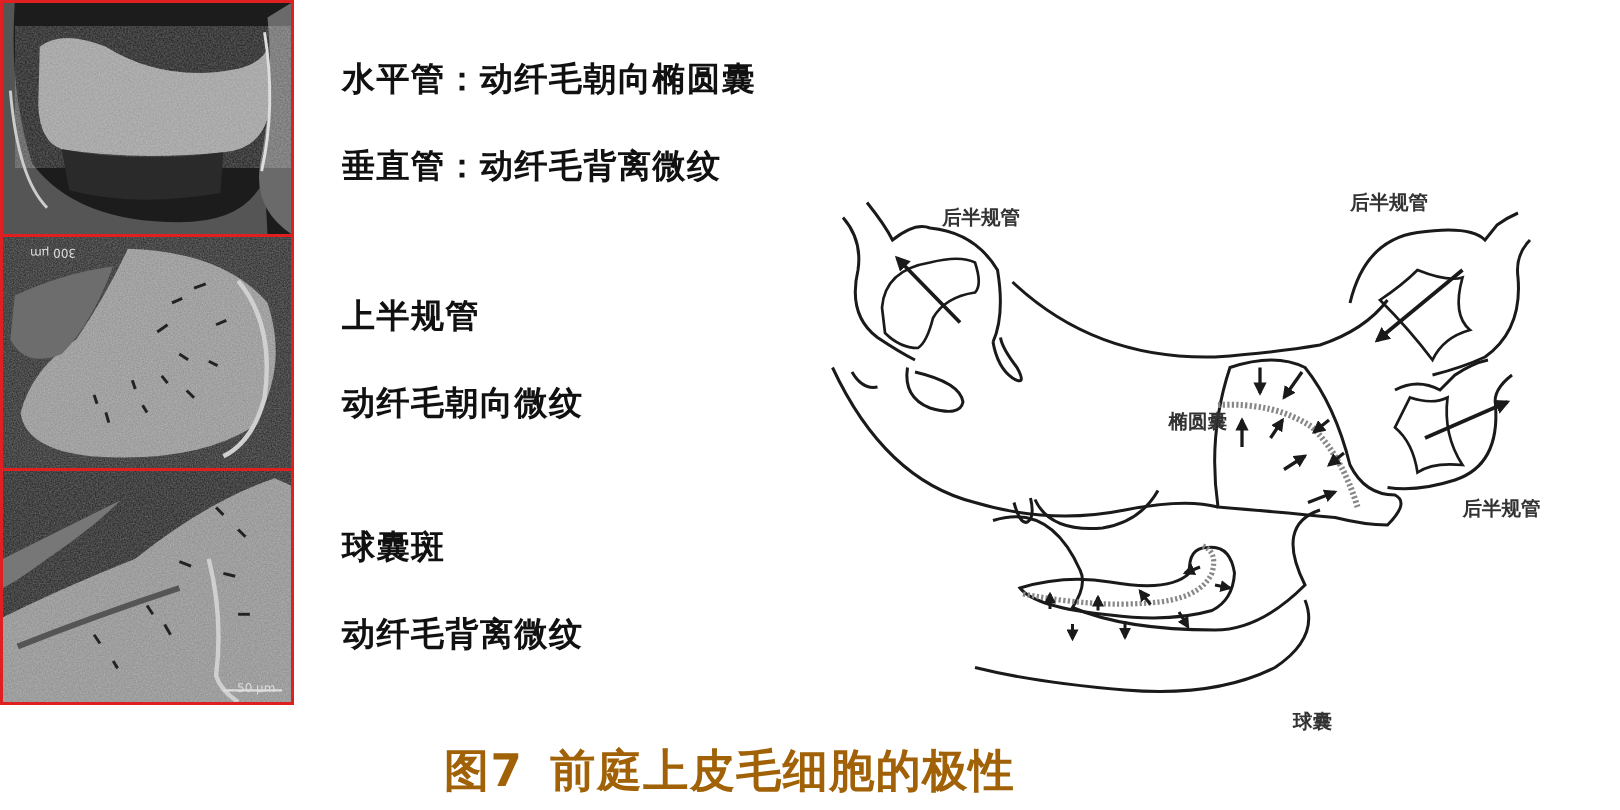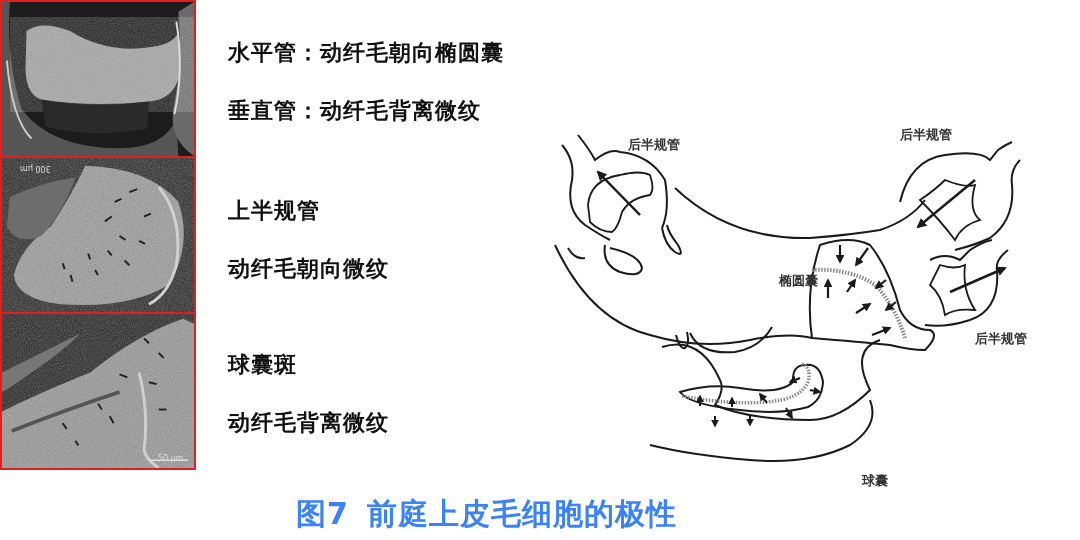--- a/index.html
+++ b/index.html
@@ -8,21 +8,21 @@
   .sem-panel { position:absolute; left:0; width:196px; border:2px solid #e02020; box-sizing:border-box;
                overflow:hidden; background:#2a2a2a; }
   .sem-panel svg { width:100%; height:100%; display:block; }
   #p1 { top:0; height:158px; }
   #p2 { top:156px; height:158px; }
   #p3 { top:312px; height:158px; }
   .scale-label { position:absolute; font-size:8px; color:#ddd; font-family:"DejaVu Sans", sans-serif; }
   .label { position:absolute; font-weight:bold; font-size:22px; color:#111; letter-spacing:1px;
            font-family:Liberation Serif, serif; white-space:nowrap; }
   .diag-label { position:absolute; font-size:13px; color:#333; font-family:"DejaVu Serif", serif; white-space:nowrap; }
-  .caption { position:absolute; left:296px; top:494px; font-size:30px; font-weight:bold; color:#3b82f6;
+  .caption { position:absolute; left:296px; top:494px; font-size:30px; font-weight:bold; color:#a16207;
              font-family:"DejaVu Sans", sans-serif; white-space:nowrap; letter-spacing:1px; }
   .caption .num { margin-right:18px; }
   #diagram { position:absolute; left:550px; top:120px; width:530px; height:350px;font-weight:bold; }
 </style>
 </head>
 <body>
 
 <div class="sem-panel" id="p1">
   <svg viewBox="0 0 196 158" preserveAspectRatio="none">
     <defs>

